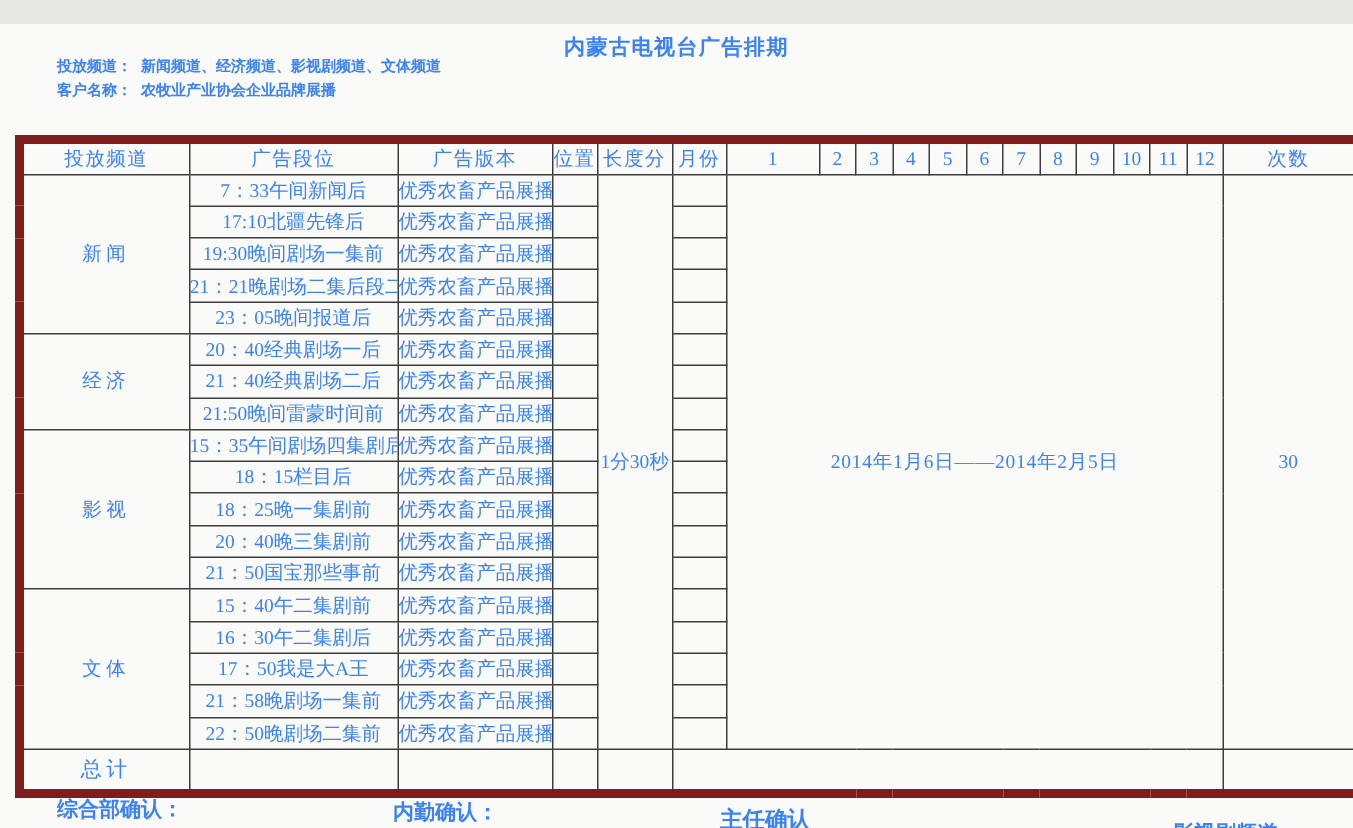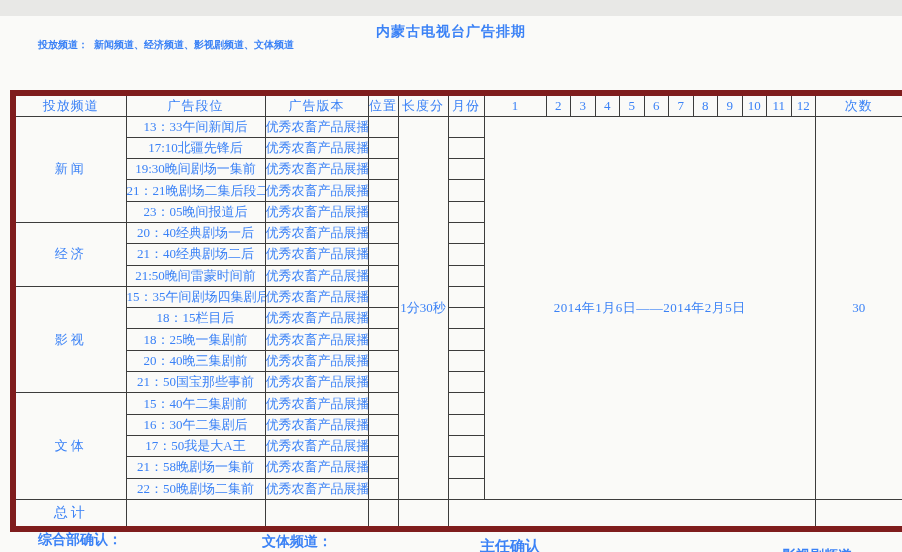--- a/index.html
+++ b/index.html
@@ -50,20 +50,23 @@
 </head>
 <body>
 
 <div class="page">
 
   <div class="doc-title">内蒙古电视台广告排期</div>
 
   <div class="info-left">
     <div>
       <span class="lbl">投放频道：</span><span>新闻频道、经济频道、影视剧频道、文体频道</span>
+    </div>
+    <div>
+      <span class="lbl">客户名称：</span><span>农牧业产业协会企业品牌展播</span>
     </div>
   </div>
 
 
   <table class="sched">
     <colgroup>
       <col style="width:113px">
         <col style="width:139px">
         <col style="width:103px">
       <col style="width:30px">
@@ -102,21 +105,21 @@
           <td class="head-cell month-head">9</td>
           <td class="head-cell month-head">10</td>
           <td class="head-cell month-head">11</td>
           <td class="head-cell month-head">12</td>
           <td class="head-cell">次数</td>
       </tr>
     </thead>
     <tbody class="rows">
         <tr>
           <td class="channel-cell" rowspan="5">新闻</td>
-          <td class="slot-cell">13：33午间新闻后</td>
+          <td class="slot-cell">7：33午间新闻后</td>
           <td class="version-cell">优秀农畜产品展播A版</td>
           <td class="position-cell"></td>
           <td class="duration-cell" rowspan="18">1分30秒</td>
           <td class="month-cell"></td>
           <td class="range-cell" rowspan="18" colspan="12">2014年1月6日——2014年2月5日</td>
           <td class="count-cell" rowspan="18">30</td>
         </tr>
         <tr>
           <td class="slot-cell">17:10北疆先锋后</td>
           <td class="version-cell">优秀农畜产品展播B版</td>
@@ -230,17 +233,17 @@
         <td></td>
         <td></td>
         <td></td>
         <td colspan="13"></td>
         <td></td>
       </tr>
     </tbody>
   </table>
 
   <div class="footer-label f-dept">综合部确认：</div>
-  <div class="footer-label f-internal">文体频道：</div>
+  <div class="footer-label f-internal">内勤确认：</div>
   <div class="footer-label f-director">主任确认</div>
   <div class="footer-label f-adcenter">影视剧频道：</div>
 
 </div>
 
 </body></html>

